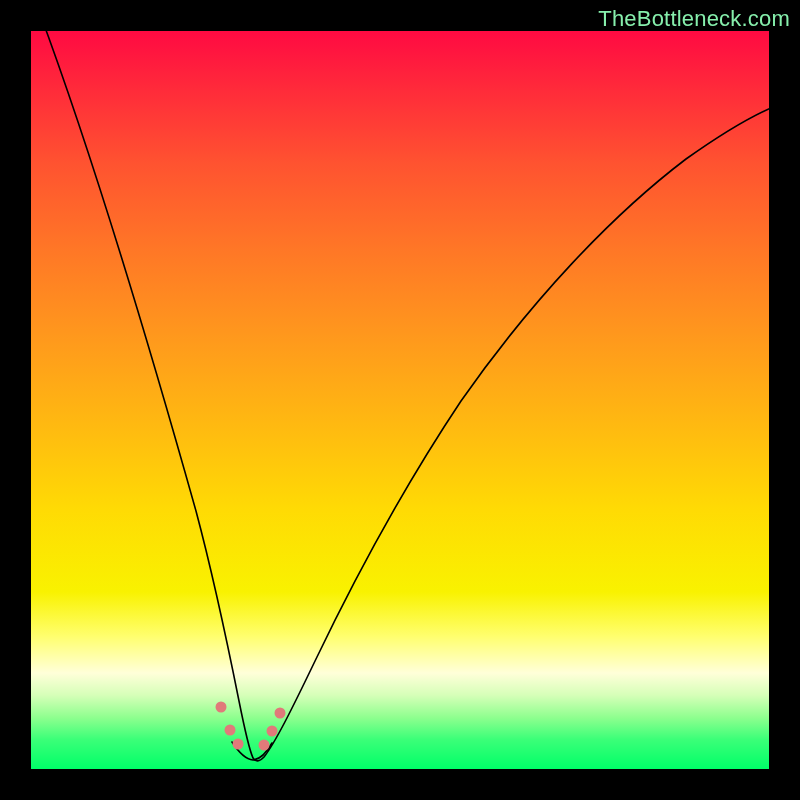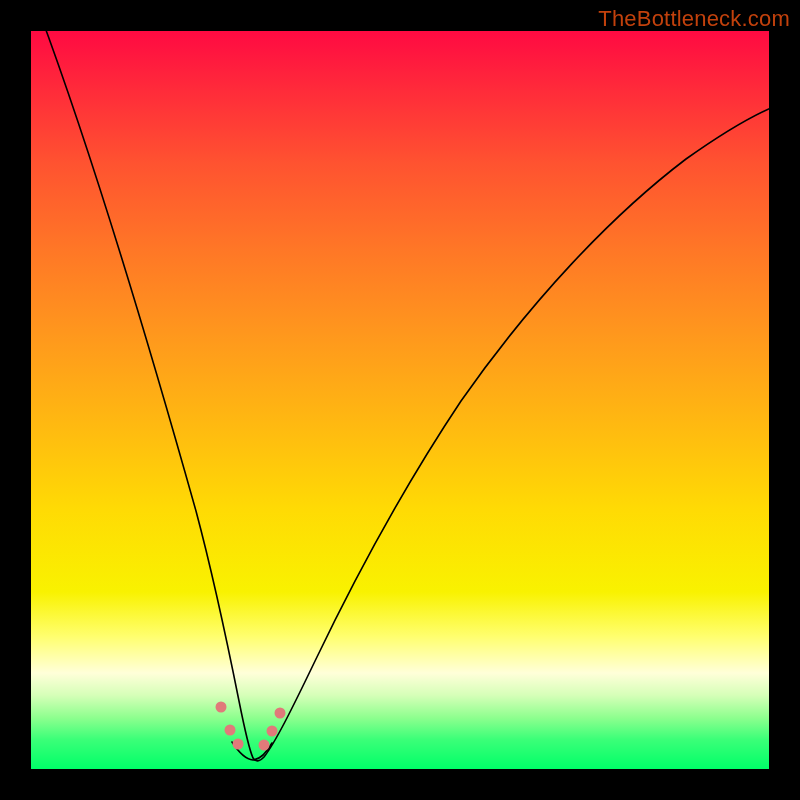--- a/index.html
+++ b/index.html
@@ -14,21 +14,21 @@
   .frame {
     position: relative;
     width: 800px;
     height: 800px;
     background: #000;
   }
   .watermark {
     position: absolute;
     top: 6px;
     right: 10px;
-    color: #c2410c;
+    color: #86efac;
     font-size: 22px;
     font-weight: 400;
     letter-spacing: 0.2px;
     z-index: 10;
   }
   .plot-area {
     position: absolute;
     left: 31px;
     top: 31px;
     width: 738px;

